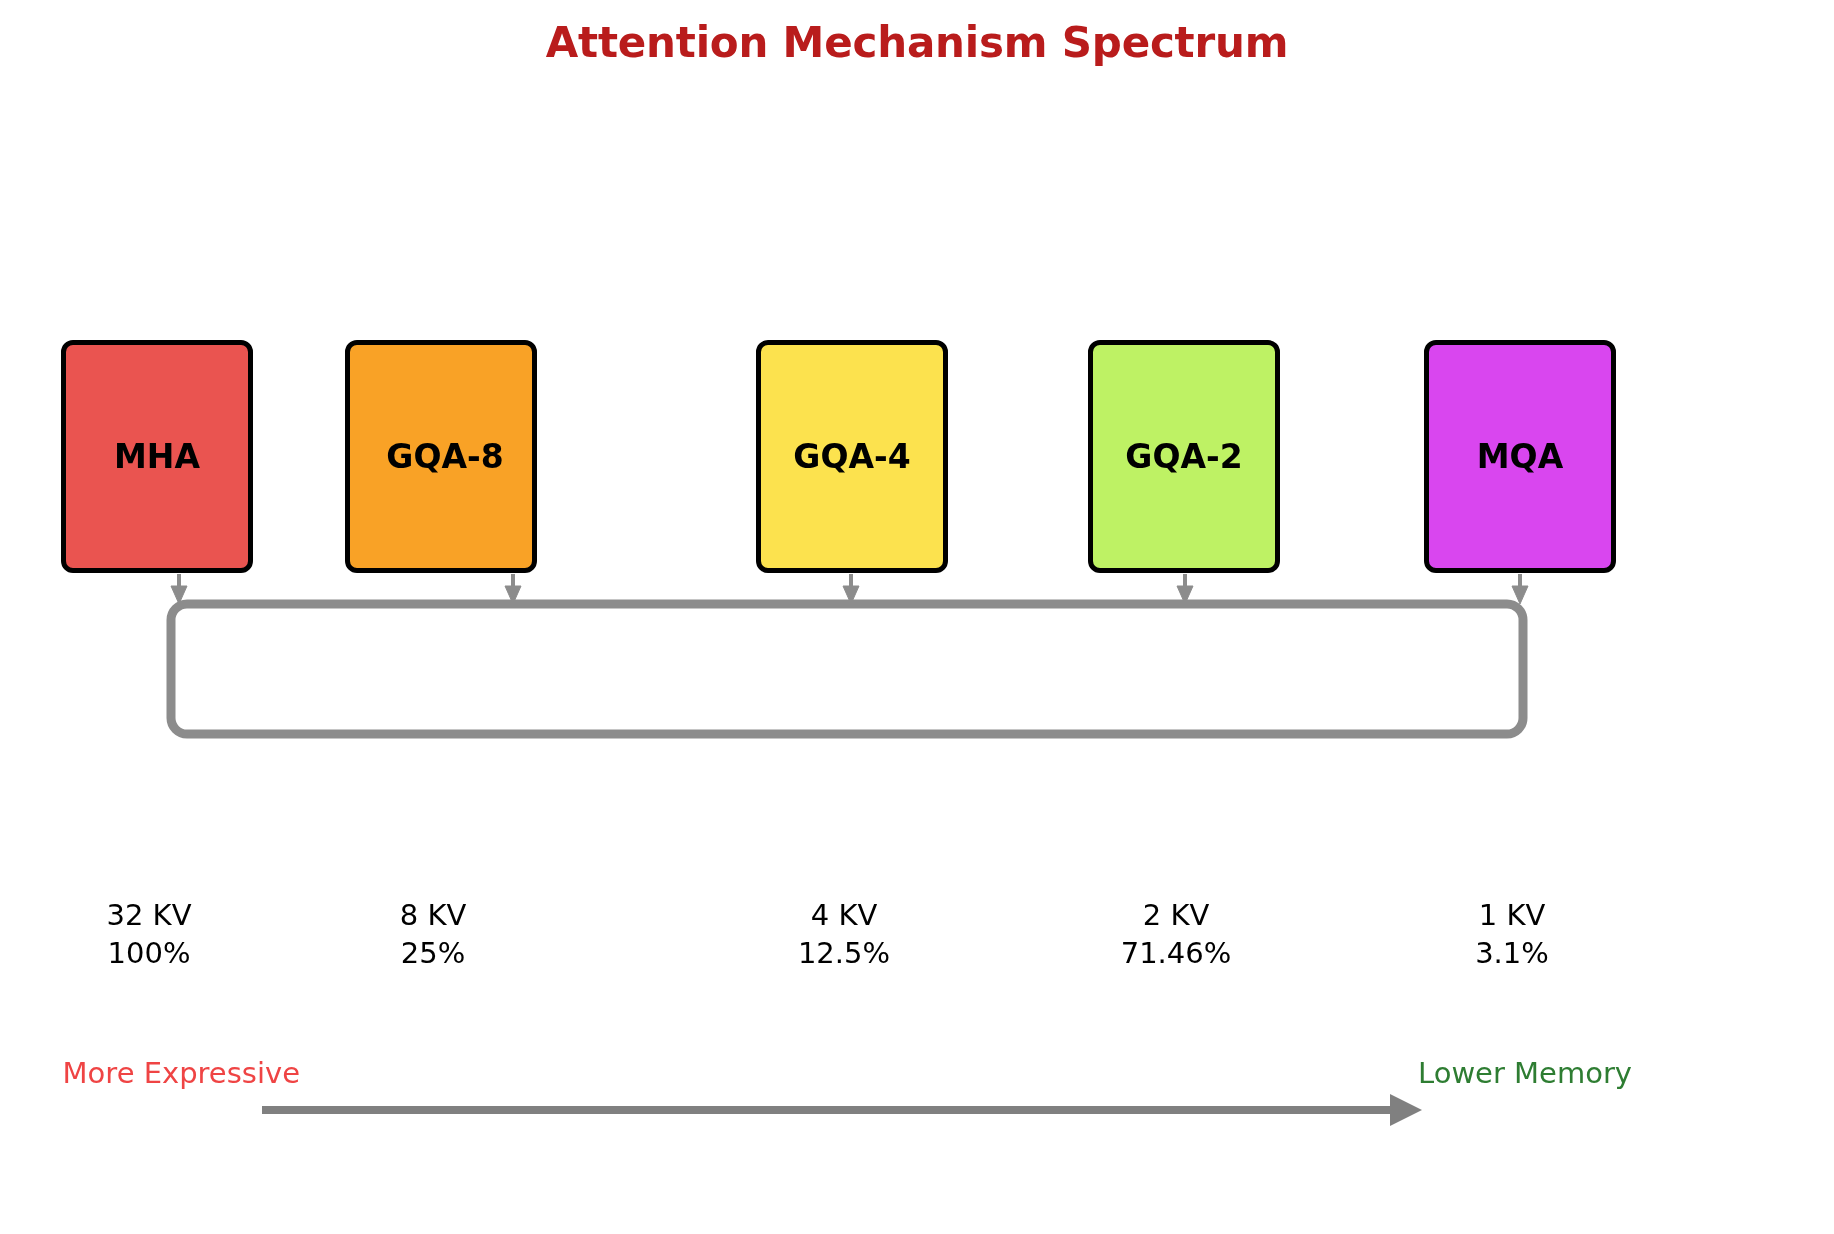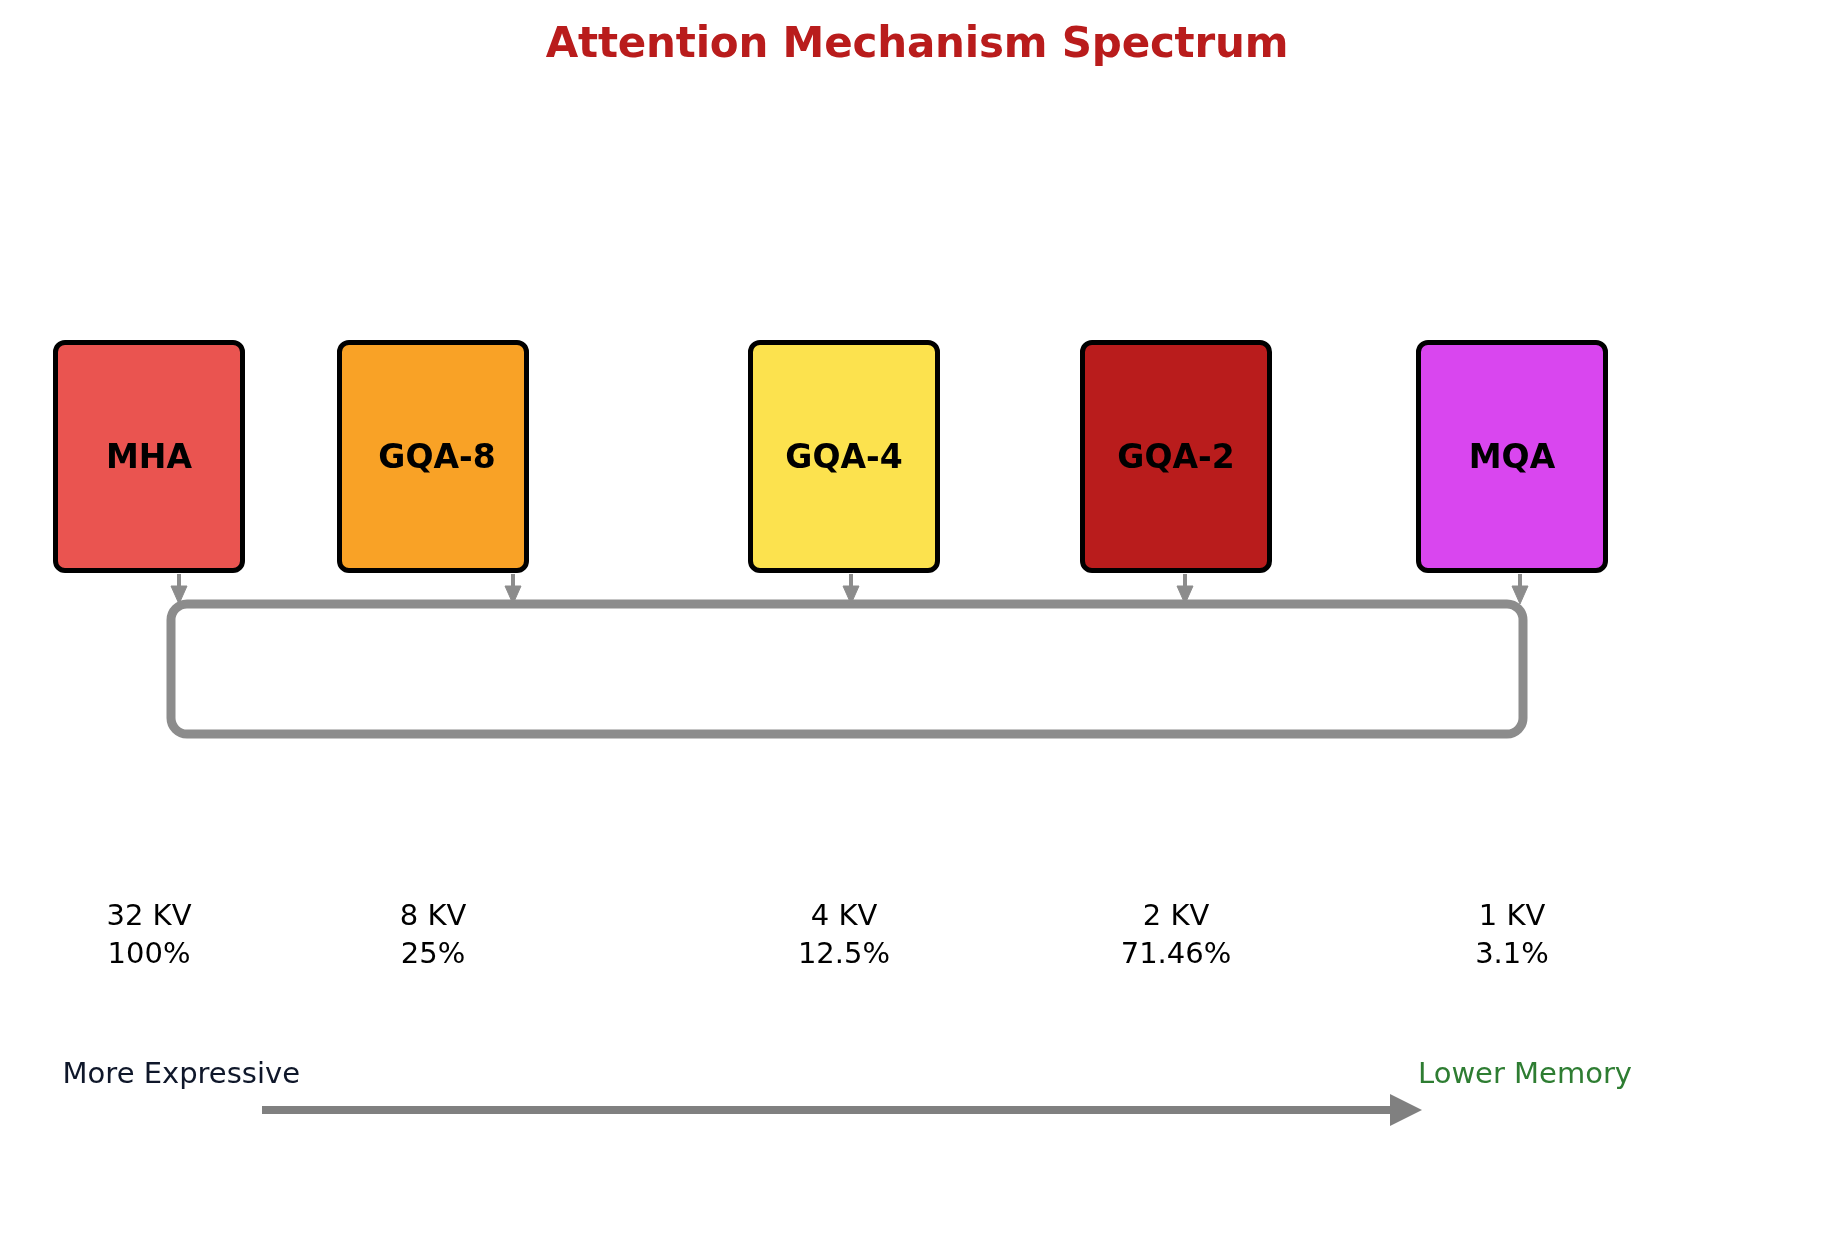--- a/index.html
+++ b/index.html
@@ -41,20 +41,21 @@
     position: absolute;
     top: 340px;
     width: 192px;
     height: 233px;
     border: 5px solid #000000;
     border-radius: 12px;
     box-sizing: border-box;
     display: flex;
     align-items: center;
     justify-content: center;
+    margin-left: 8px;
   }
   .node-label {
     font-size: 33px;
     font-weight: bold;
     color: #000000;
     font-family: "DejaVu Sans", "Liberation Sans", sans-serif;
     line-height: 1;
   }
 
   
@@ -76,21 +77,21 @@
     top: 1055px;
     font-size: 29px;
     line-height: 1.25;
     font-family: "DejaVu Sans", "Liberation Sans", sans-serif;
   }
   .axis-note span { display: block; white-space: nowrap; }
   #axis-note-left {
     left: 0px;
     width: 300px;
     text-align: right;
-    color: #0f172a;
+    color: #ef4444;
   }
   #axis-note-right {
     left: 1418px;
     width: 400px;
     text-align: left;
     color: #2E7D32;
   }
 </style>
 </head>
 <body>
@@ -134,21 +135,21 @@
 
   <div class="node-box" style="left:53px;  background:#EA5450;">
     <span class="node-label">MHA</span>
   </div>
   <div class="node-box" style="left:337px; background:#F9A226;padding-left:8px;">
     <span class="node-label">GQA-8</span>
   </div>
   <div class="node-box" style="left:748px; background:#FCE24E; left:748px;">
     <span class="node-label">GQA-4</span>
   </div>
-  <div class="node-box" style="left:1080px; background:#b91c1c;">
+  <div class="node-box" style="left:1080px; background:#bef264;">
     <span class="node-label">GQA-2</span>
   </div>
   <div class="node-box" style="left:1416px; background:#d946ef;">
     <span class="node-label">MQA</span>
   </div>
 
   <div class="metric" style="left:53px;">
     <span>32 KV</span>
     <span>100%</span>
   </div>

